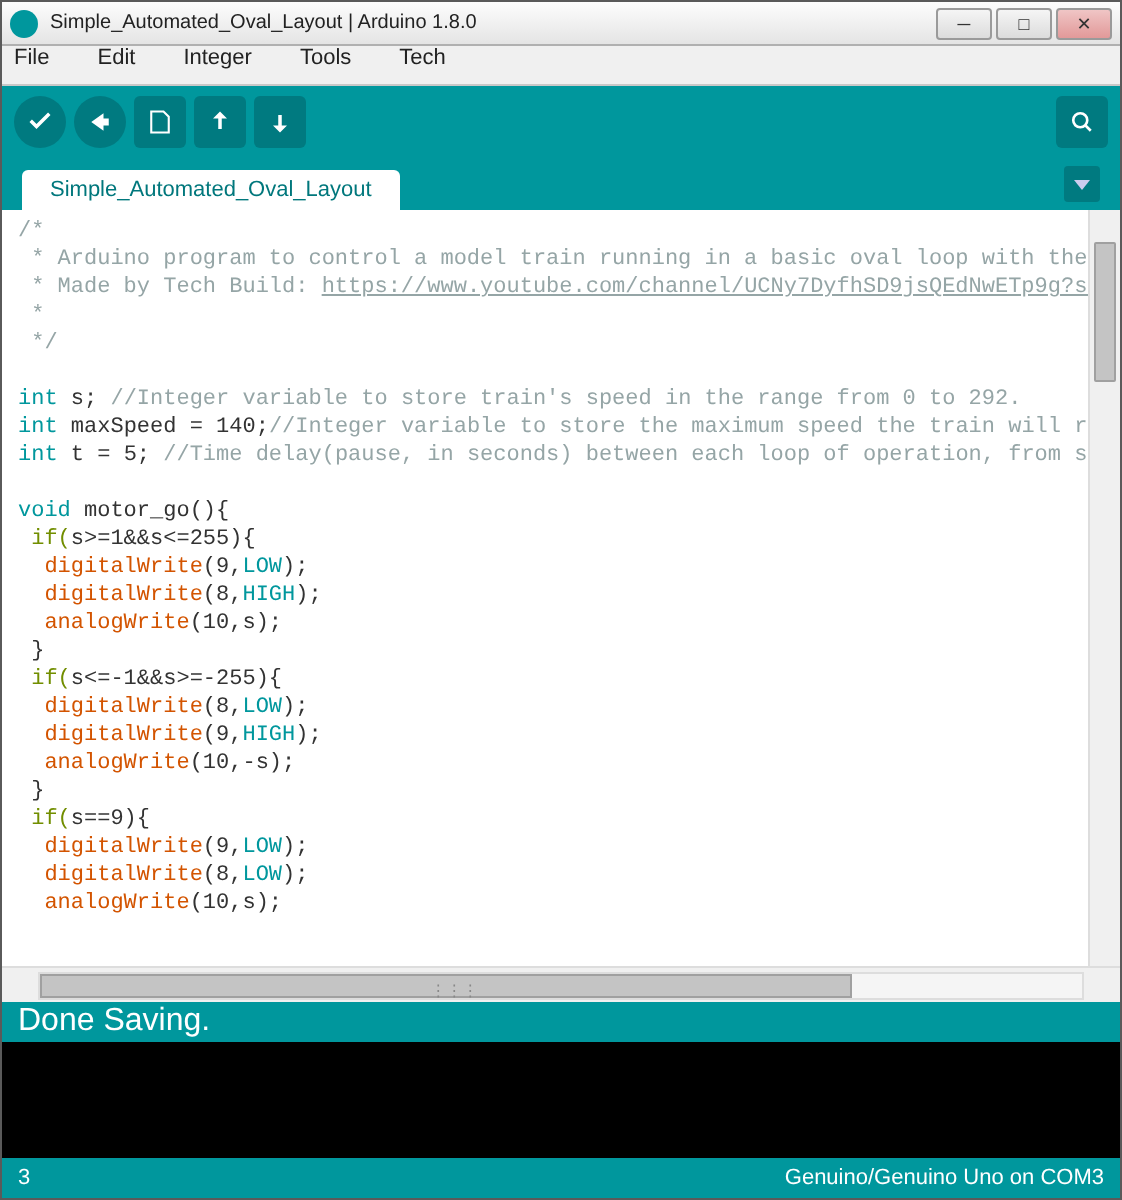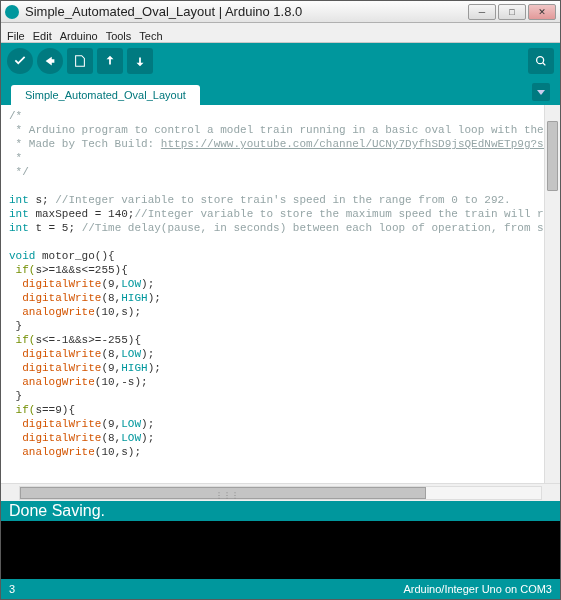--- a/index.html
+++ b/index.html
@@ -1,24 +1,24 @@
 <!DOCTYPE html>
 <html><head>
 <meta charset="utf-8">
 <style>
 * { margin: 0; padding: 0; box-sizing: border-box; }
 body { width: 561px; height: 600px; font-family: "Segoe UI", Tahoma, sans-serif; font-size: 11px; background: #000; overflow: hidden; }
 .window { width: 100%; height: 100%; background: #e8e8e8; border: 1px solid #5a5a5a; display: flex; flex-direction: column; }
 .titlebar { height: 22px; background: linear-gradient(to bottom, #fdfdfd, #e4e4e4); display: flex; align-items: center; padding: 0 4px; border-bottom: 1px solid #b0b0b0; }
 .titlebar .app-icon { width: 14px; height: 14px; border-radius: 50%; background: #00979d; margin-right: 6px; flex-shrink: 0; }
-.titlebar .title { flex: 1; font-size: 13px; color: #222; }
+.titlebar .title { flex: 1; font-size: 10px; color: #222; }
 .win-btns { display: flex; gap: 2px; }
 .win-btn { width: 28px; height: 16px; background: linear-gradient(to bottom, #f5f5f5, #dcdcdc); border: 1px solid #9a9a9a; border-radius: 2px; display: flex; align-items: center; justify-content: center; font-size: 9px; color: #333; }
 .win-btn.close { background: linear-gradient(to bottom, #f0c5c5, #e29999); }
-.menubar { height: 20px; background: #f0f0f0; display: flex; align-items: flex-end; padding: 0 6px; gap: 8px; font-size: 11px; color: #222; border-bottom: 1px solid #c8c8c8; }
+.menubar { height: 20px; background: #f0f0f0; display: flex; align-items: flex-start; padding: 0 6px; gap: 24px; font-size: 11px; color: #222; border-bottom: 1px solid #c8c8c8; }
 .menubar span { cursor: default; }
 .toolbar { height: 36px; background: #00979d; display: flex; align-items: center; padding: 0 6px; gap: 4px; }
 .tool-btn { width: 26px; height: 26px; border-radius: 3px; background: #007a80; display: flex; align-items: center; justify-content: center; }
 .tool-btn.round { border-radius: 50%; }
 .tool-btn svg { width: 14px; height: 14px; fill: #fff; }
 .tool-spacer { flex: 1; }
 .tabbar { height: 26px; background: #00979d; display: flex; align-items: flex-end; padding: 0 10px; position: relative; }
 .tab { background: #fff; padding: 4px 14px; font-size: 11px; color: #00777c; border-top-left-radius: 3px; border-top-right-radius: 3px; margin-top: 35px; }
 .tab-menu { position: absolute; right: 10px; top: 4px; width: 18px; height: 18px; background: #007a80; border-radius: 2px; display: flex; align-items: center; justify-content: center; }
 .tab-menu svg { width: 8px; height: 8px; fill: #cce; }
@@ -52,21 +52,21 @@
     <div class="win-btns">
       <div class="win-btn">─</div>
       <div class="win-btn">□</div>
       <div class="win-btn close">✕</div>
     </div>
   </div>
 
   <div class="menubar">
     <span>File</span>
     <span>Edit</span>
-    <span>Arduino</span>
+    <span>Integer</span>
     <span>Tools</span>
     <span>Tech</span>
   </div>
 
   <div class="toolbar">
     <div class="tool-btn round">
         <svg viewBox="0 0 16 16">
           <path d="M6 12L2 8l1.4-1.4L6 9.2l6.6-6.6L14 4z"></path>
         </svg>
       </div>
@@ -148,16 +148,16 @@
   </div>
 
   <div class="statusbar">
     <span>Done Saving.</span>
   </div>
 
   <div class="console"></div>
 
   <div class="footer">
     <span>3</span>
-    <span class="right">Arduino/Integer Uno on COM3</span>
+    <span class="right">Genuino/Genuino Uno on COM3</span>
   </div>
 
 </div>
 
 </body></html>

